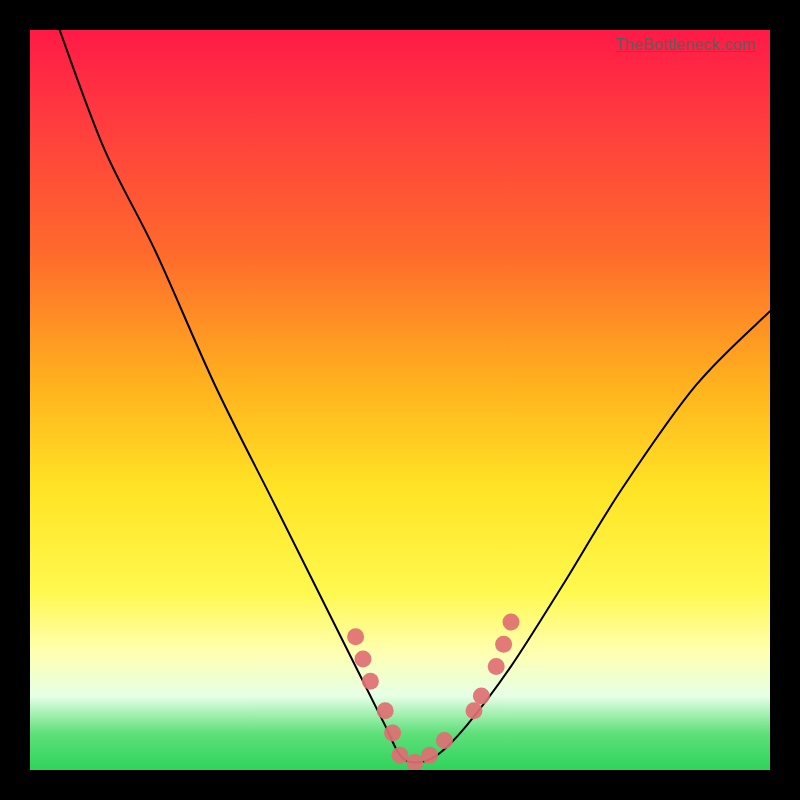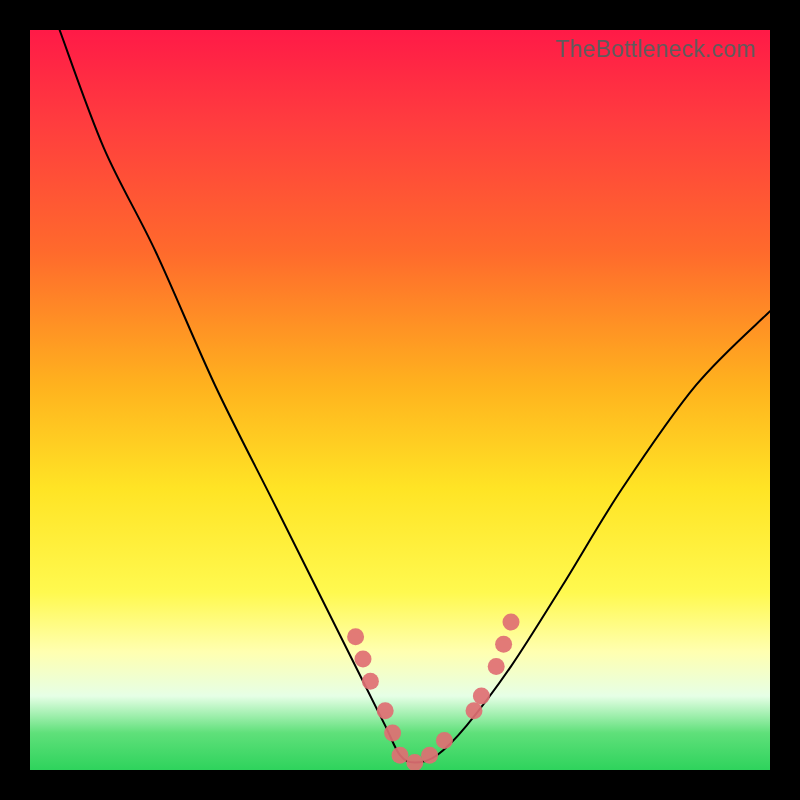--- a/index.html
+++ b/index.html
@@ -33,24 +33,25 @@
       #e6ffe6 90%,
       #5fe07a 95%,
       #2ed35c 100%
     );
   }
   .watermark {
     position: absolute;
     top: 6px;
     right: 14px;
     font-family: Arial, Helvetica, sans-serif;
-    font-size: 23px;
+    font-size: 16px;
     color: #5c5c5c;
     letter-spacing: 0.2px;
     white-space: nowrap;
+    text-decoration: underline;
   }
   svg.curve {
     position: absolute;
     left: 0;
     top: 0;
     width: 740px;
     height: 740px;
   }
 </style>
 </head>

